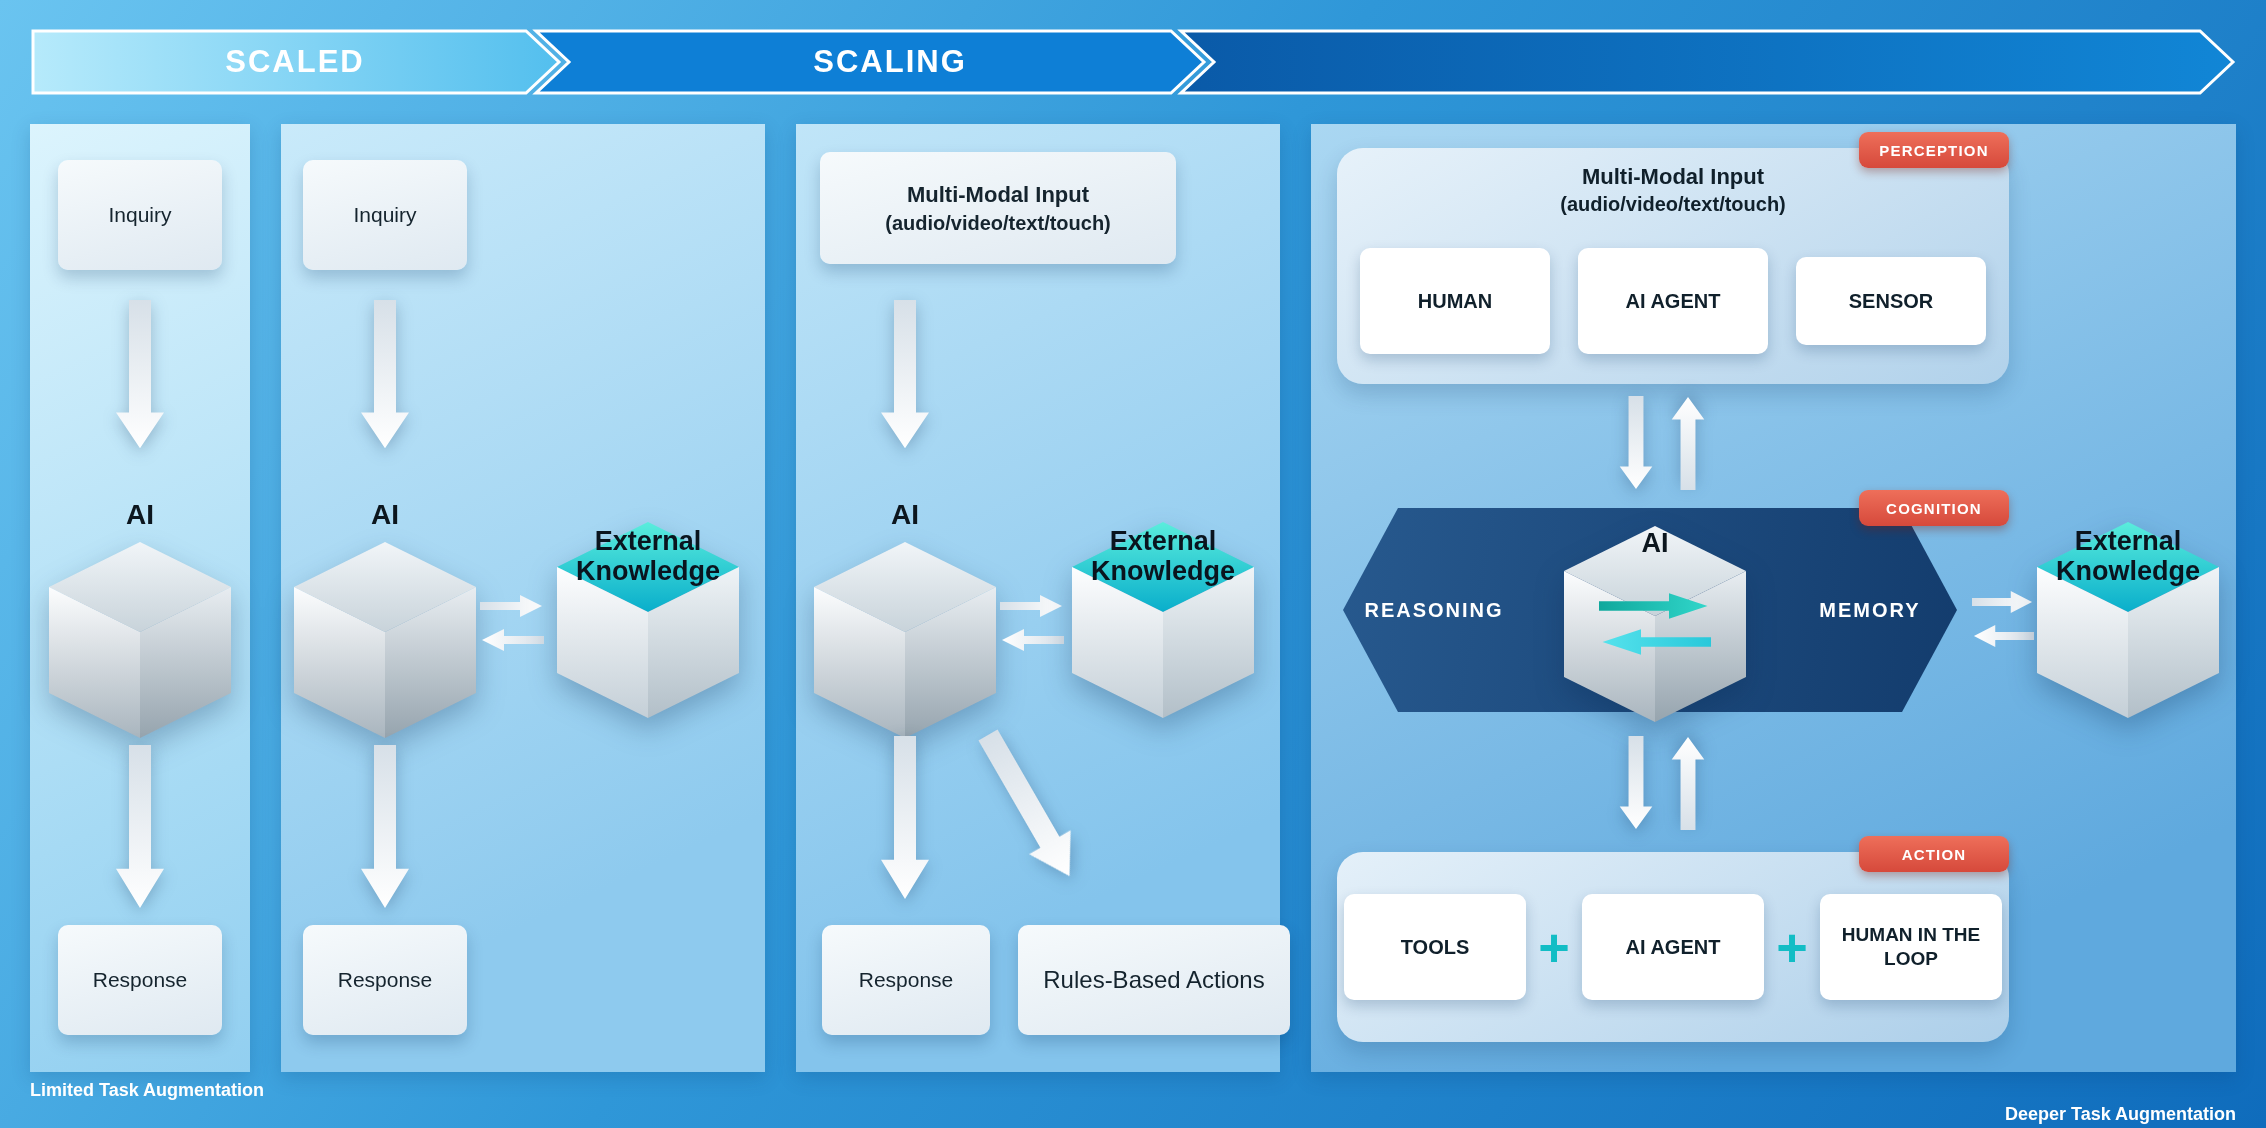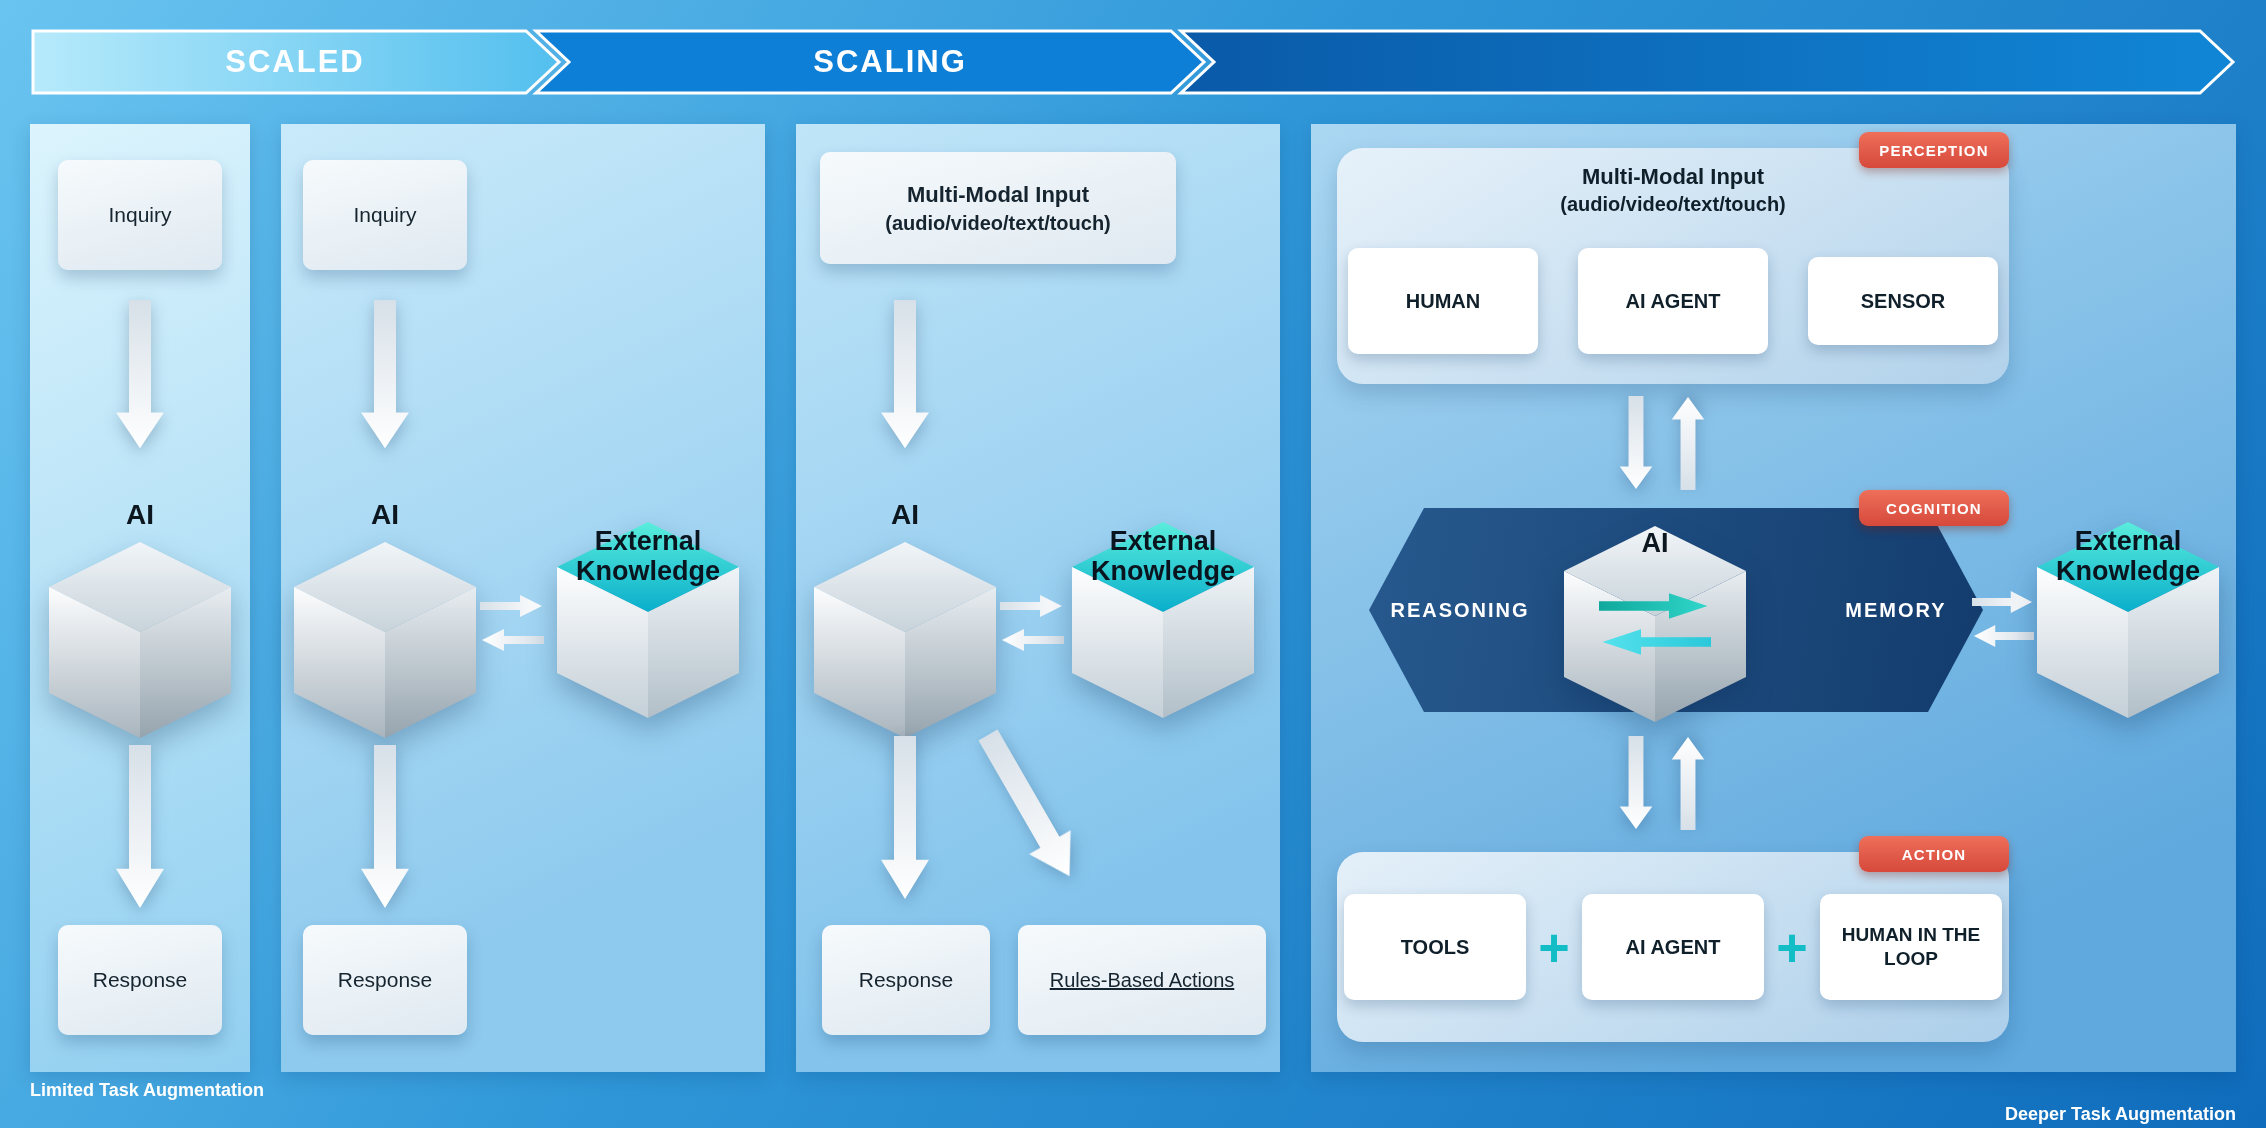--- a/index.html
+++ b/index.html
@@ -47,21 +47,21 @@
   .subpanel { position:absolute; left:26px; width:672px; border-radius:26px;
               background:linear-gradient(150deg,rgba(234,243,250,.95),rgba(183,212,235,.88));
               box-shadow:0 10px 22px rgba(10,50,95,.2); }
   .sub-title1 { position:absolute; top:16px; left:0; right:0; text-align:center; font-weight:bold; font-size:22px; color:#10202b; }
   .sub-title2 { position:absolute; top:45px; left:0; right:0; text-align:center; font-weight:bold; font-size:20px; color:#10202b; }
   .sub-row { position:absolute; left:0; right:0; display:flex; justify-content:center; align-items:center; }
   .badge { position:absolute; width:150px; height:36px; border-radius:9px;
            background:linear-gradient(180deg,#ee6f5a,#d6493b); color:#fff; font-weight:bold; font-size:15px;
            letter-spacing:1.2px; display:flex; align-items:center; justify-content:center;
            box-shadow:0 4px 10px rgba(120,25,12,.35); z-index:6; }
-  .band { position:absolute; left:58px; top:384px; width:614px; height:204px;
+  .band { position:absolute; left:32px; top:384px; width:614px; height:204px;
           background:linear-gradient(100deg,#27598e 0%,#133c6d 100%);
           clip-path:polygon(55px 0,559px 0,614px 102px,559px 204px,55px 204px,0 102px);
           filter:drop-shadow(0 8px 14px rgba(5,35,70,.3)); }
   .band-label { position:absolute; top:0; height:204px; display:flex; align-items:center; justify-content:center;
                 color:#fff; font-weight:bold; font-size:20px; letter-spacing:2px; }
   .plus { width:40px; display:flex; align-items:center; justify-content:center;
           color:#12bdc5; font-size:54px; font-weight:bold; line-height:1; }
 
   .footer-label { position:absolute; top:1080px; color:#fff; font-weight:bold; font-size:18px; }
 </style>
@@ -214,29 +214,29 @@
         <use href="#sym-cube-ek"></use>
       </svg>
     <div class="label-ek" style="left:272px;top:402px;width:190px;">External Knowledge</div>
     <svg class="arrow" style="left:81px;top:612px;" width="56" height="165" viewBox="0 0 56 168" preserveAspectRatio="none">
         <use href="#sym-arrow-down" fill="url(#g-arrow)"></use>
       </svg>
     <svg class="arrow diag" style="left:164px;top:611px;" width="56" height="165" viewBox="0 0 56 168" preserveAspectRatio="none">
         <use href="#sym-arrow-down" fill="url(#g-arrow)"></use>
       </svg>
     <div class="box" style="left:26px;top:801px;width:168px;height:110px;">Response</div>
-    <div class="box" style="left:222px;top:801px;width:248px;height:110px;font-size:20px;text-decoration:underline;">Rules-Based Actions</div>
+    <div class="box" style="left:222px;top:801px;width:272px;height:110px;font-size:24px;">Rules-Based Actions</div>
   </div>
 
   <div class="panel panel-4">
 
     <div class="subpanel" style="top:24px;height:236px;">
       <div class="sub-title1">Multi-Modal Input</div>
       <div class="sub-title2">(audio/video/text/touch)</div>
-      <div class="sub-row" style="top:100px;gap:40px;">
+      <div class="sub-row" style="top:100px;gap:28px;">
         <div class="wbox" style="width:190px;height:106px;">HUMAN</div>
         <div class="wbox" style="width:190px;height:106px;">AI AGENT</div>
         <div class="wbox" style="width:190px;height:88px;">SENSOR</div>
       </div>
     </div>
     <div class="badge" style="left:548px;top:8px;">PERCEPTION</div>
 
     <div class="varrows" style="left:306px;top:272px;">
       <svg class="arrow" style="position:static;" width="38" height="94" viewBox="0 0 56 168" preserveAspectRatio="none">
           <use href="#sym-arrow-down" fill="url(#g-arrow)"></use>

